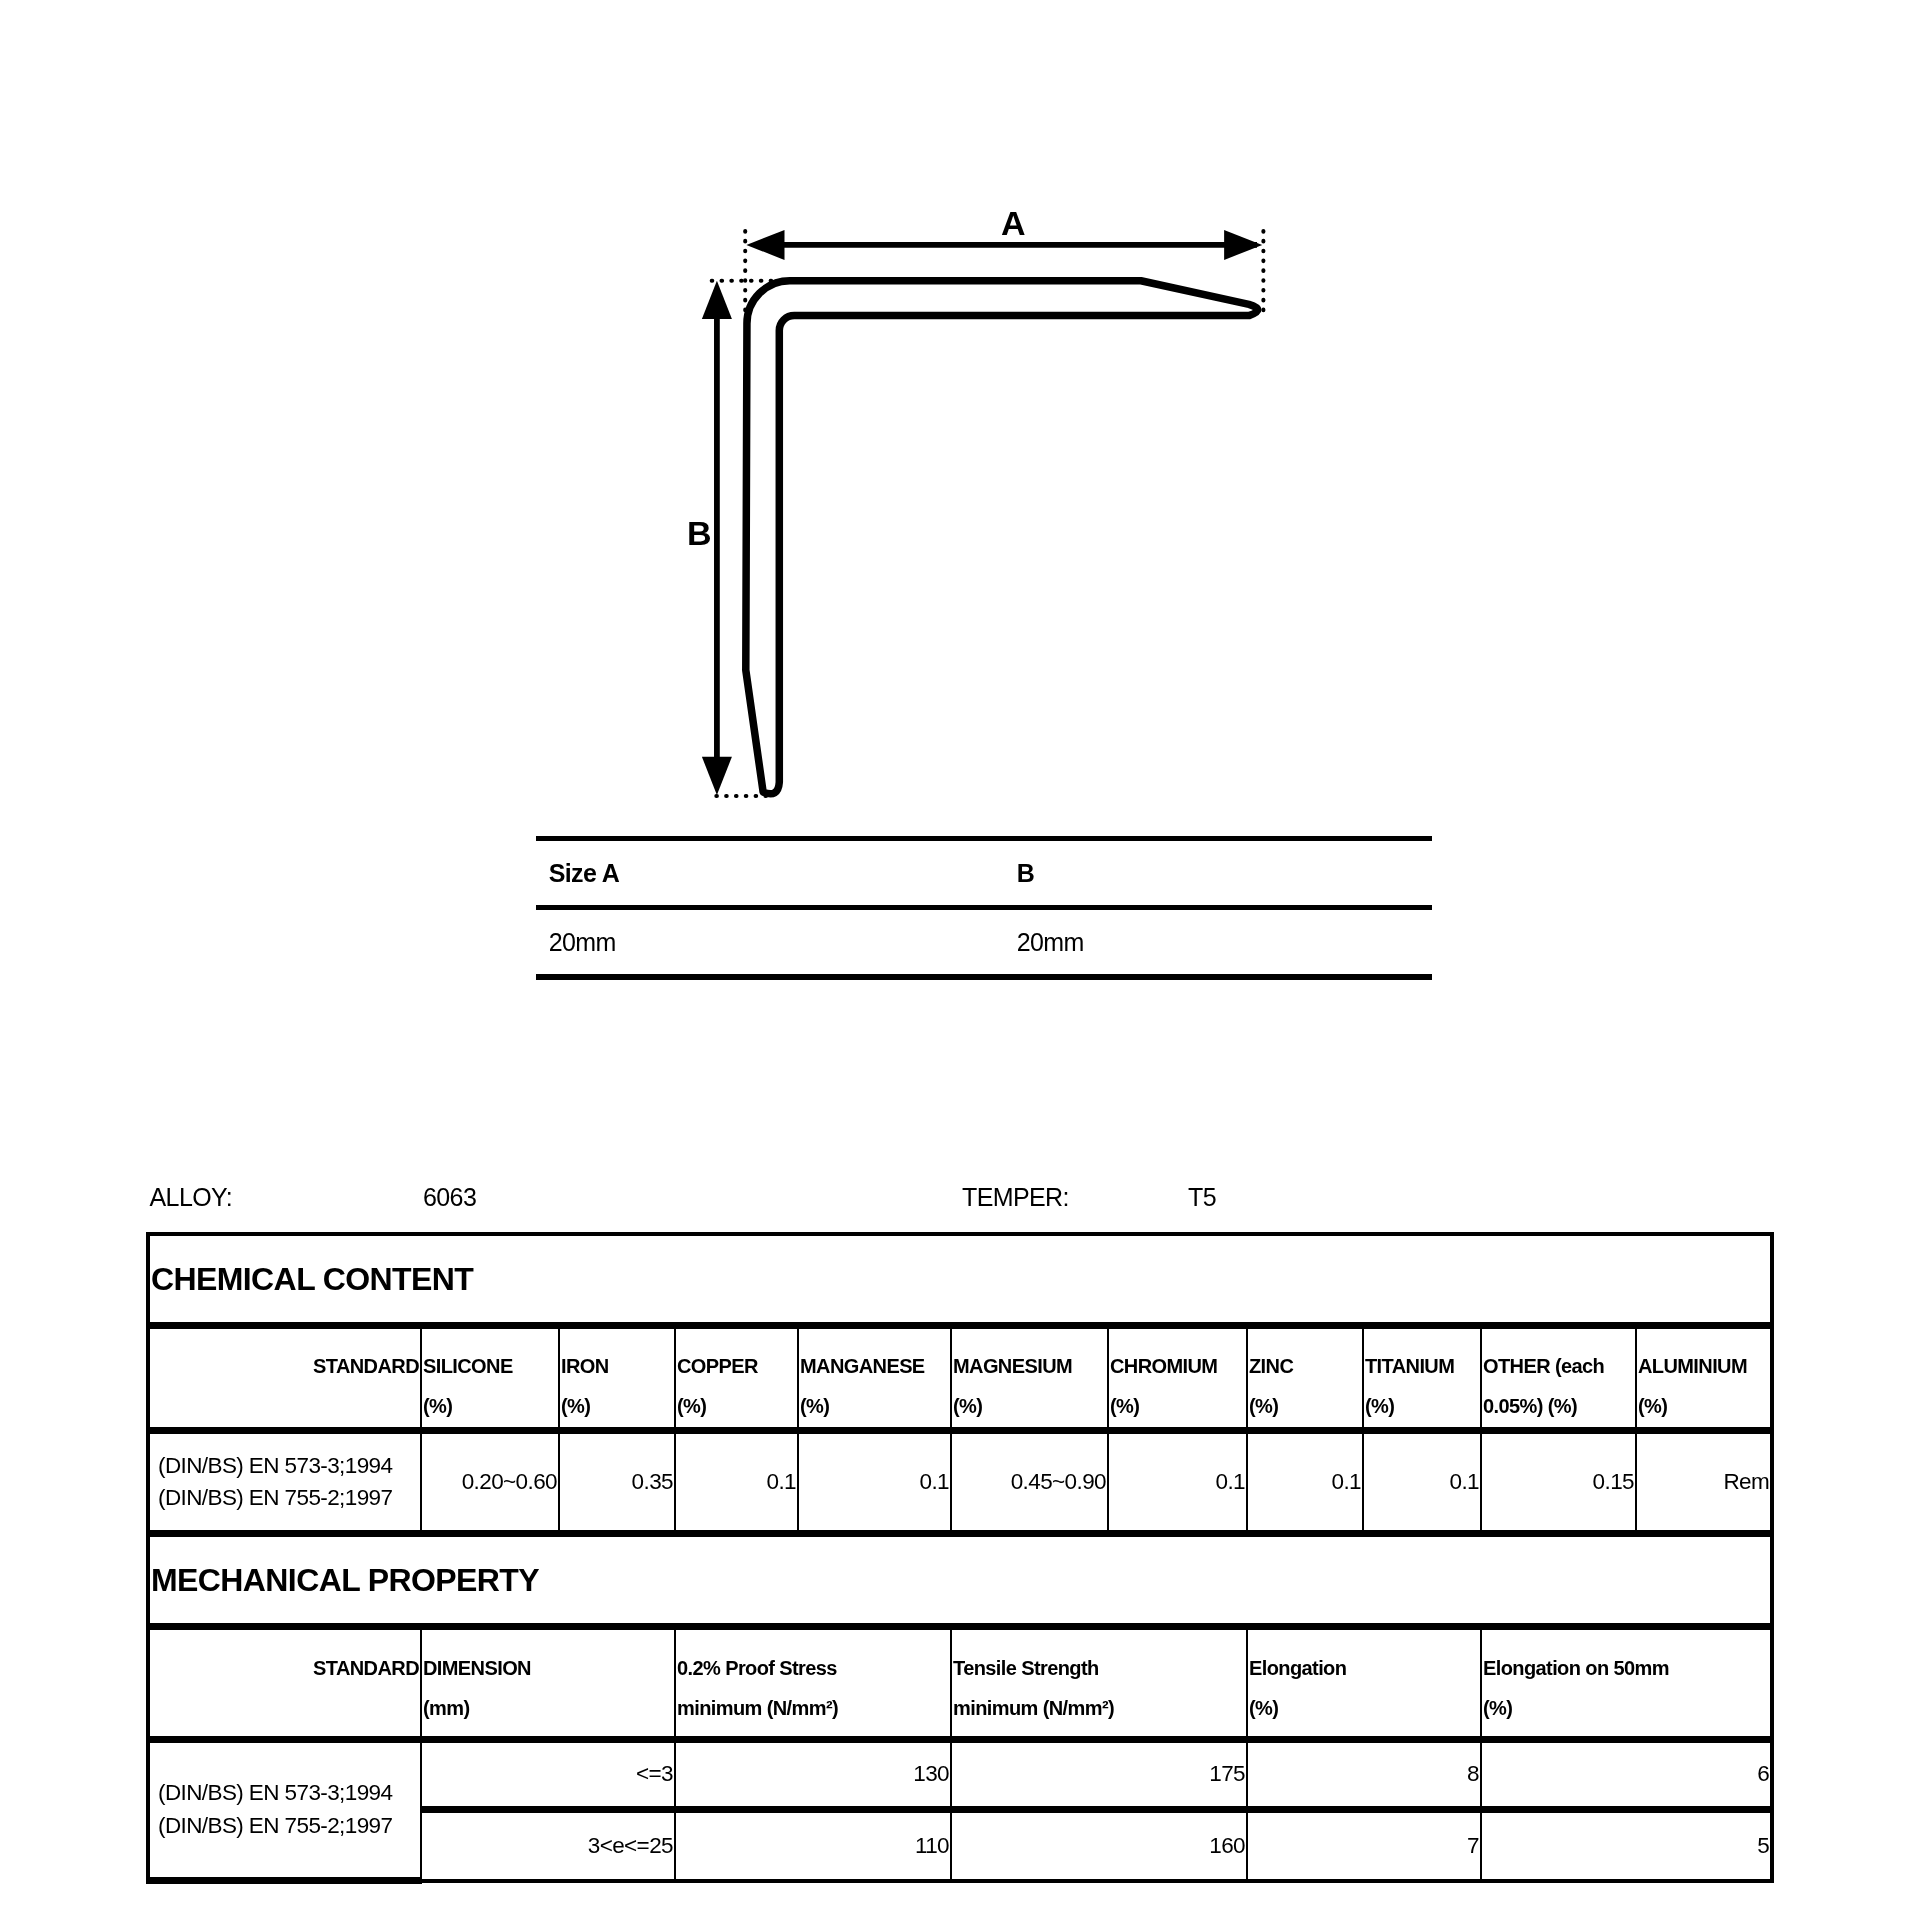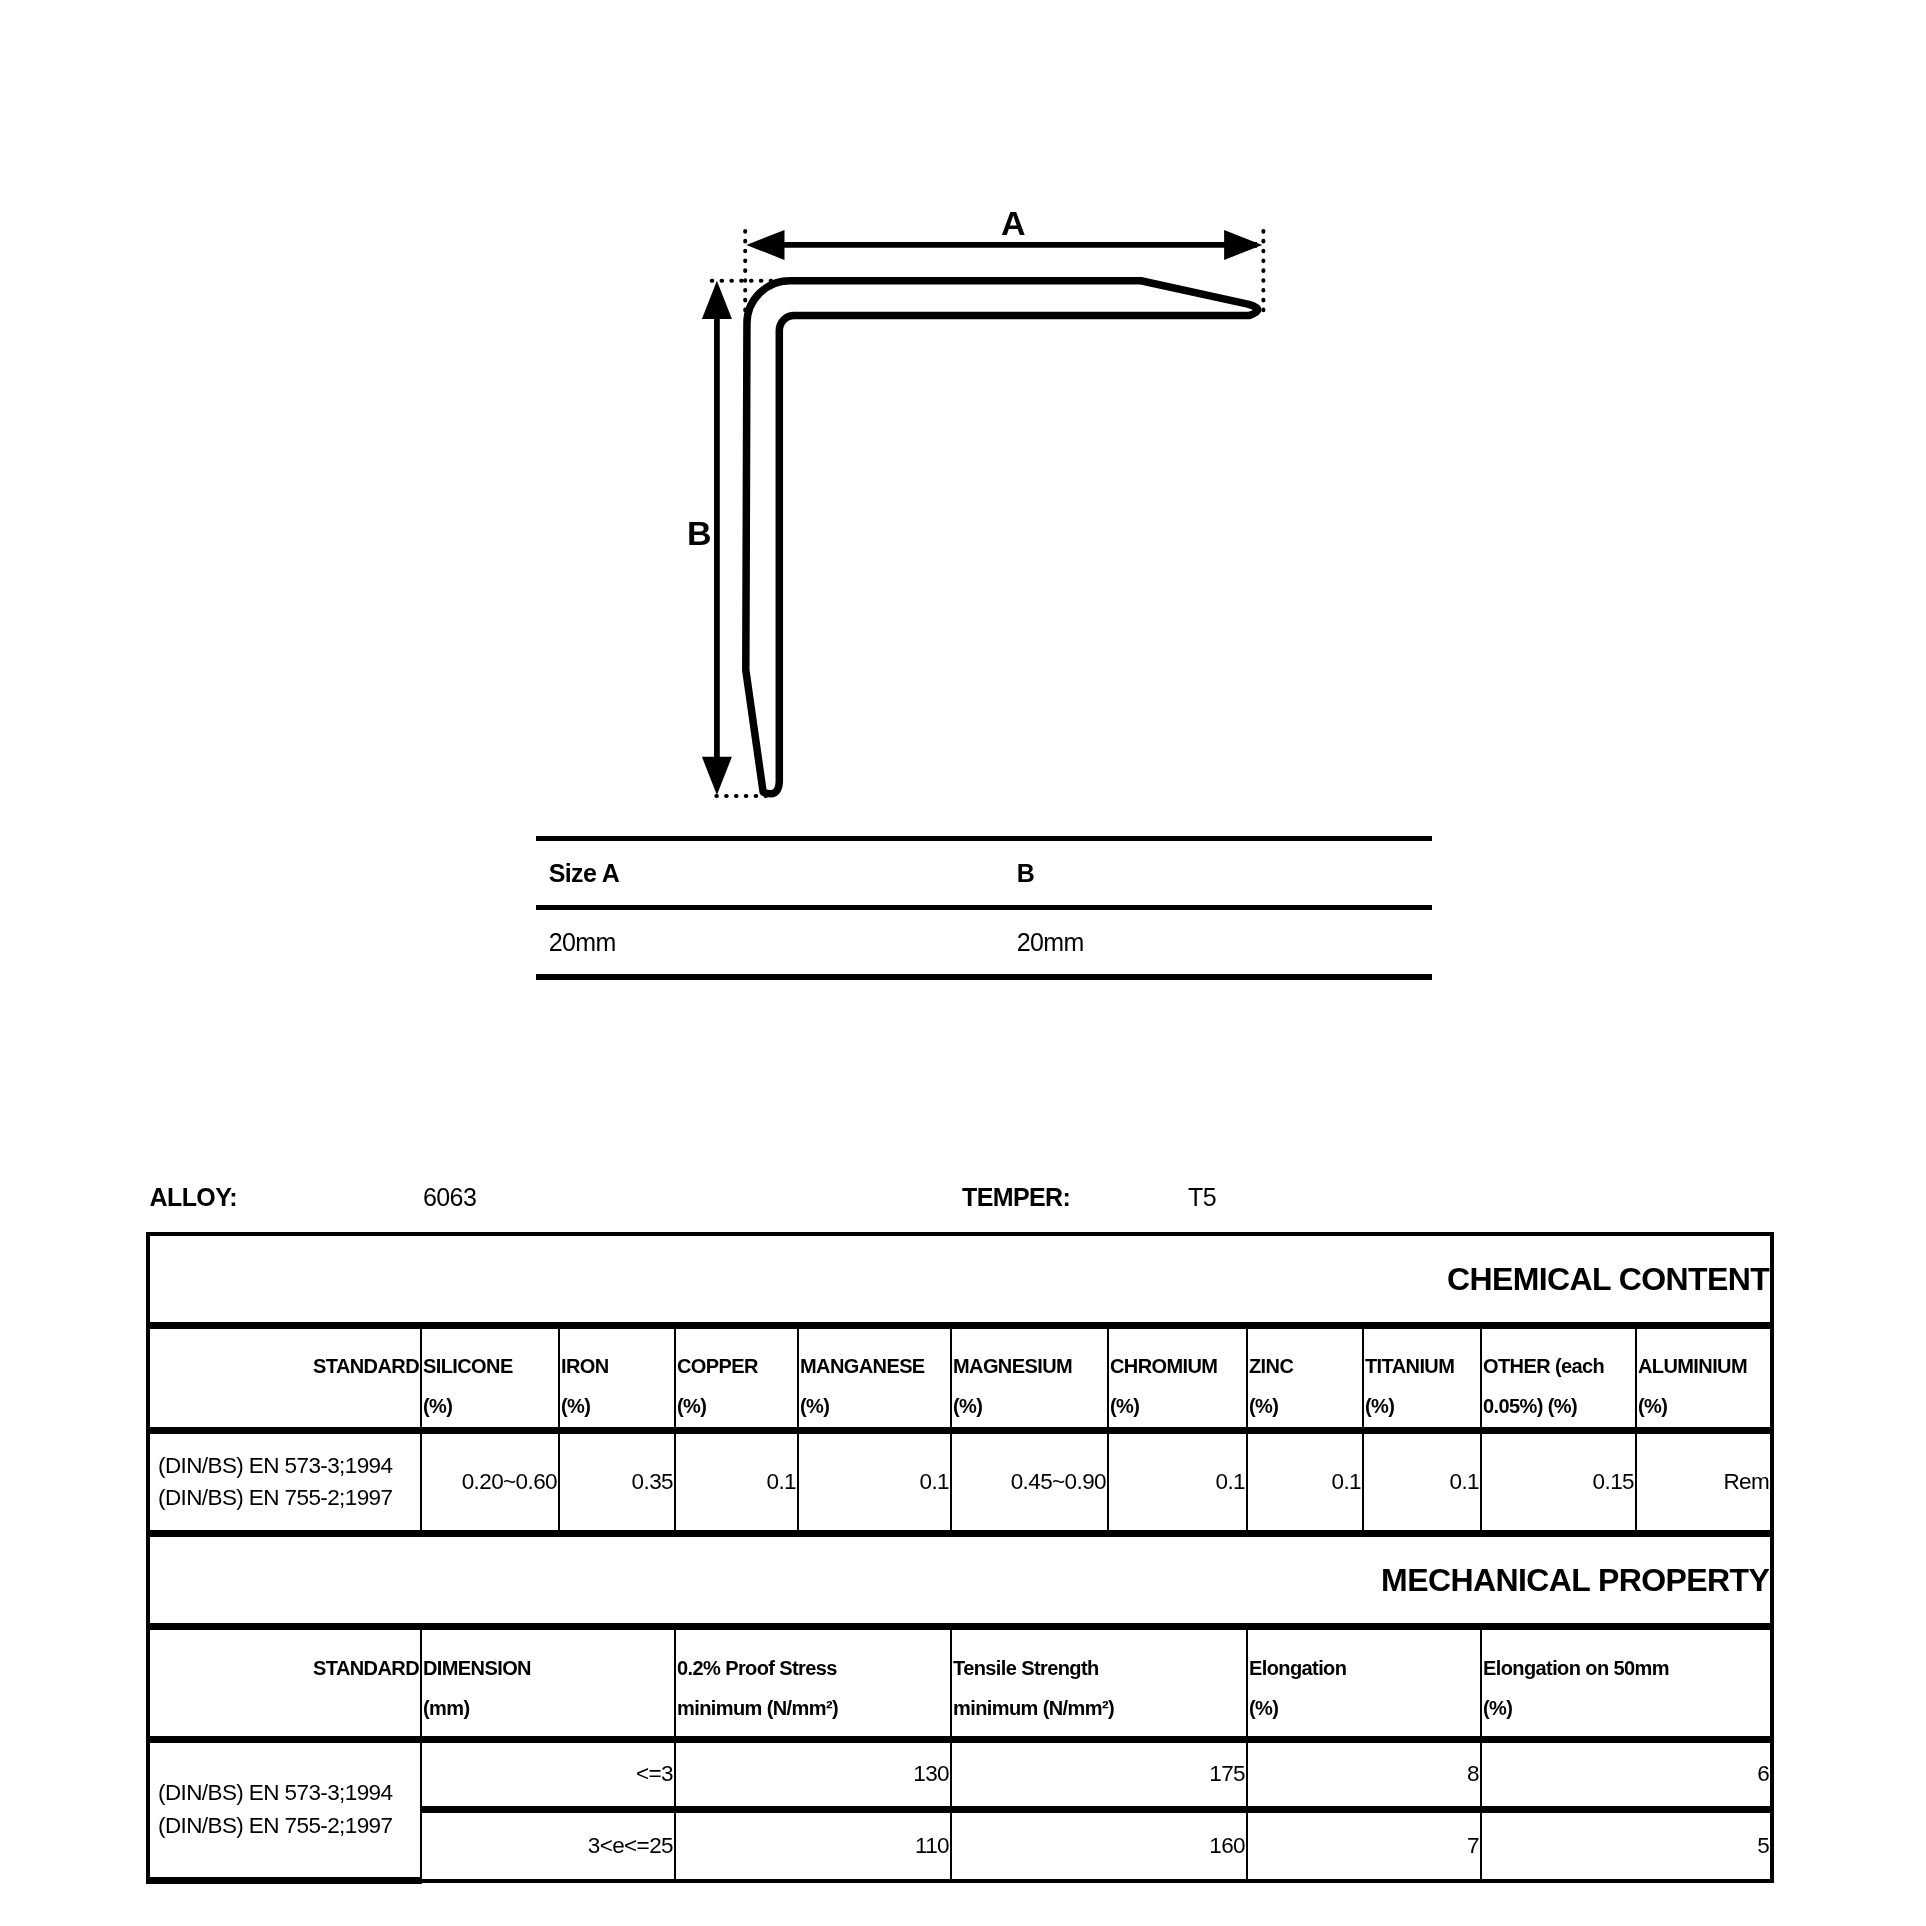--- a/index.html
+++ b/index.html
@@ -54,39 +54,39 @@
   .alloy-line {
     position: absolute;
     left: 146px;
     top: 1183px;
     width: 1625px;
     height: 36px;
     font-size: 25px;
     letter-spacing: -0.6px;
   }
   .alloy-line span { position: absolute; top: 0; white-space: nowrap; }
-  .alloy-line .lbl { font-weight: bold; }
+  .alloy-line .lbl { font-weight: normal; }
 
   
   .spec-table {
     position: absolute;
     left: 146px;
     top: 1232px;
     width: 1625px;
     border-collapse: collapse;
     table-layout: fixed;
     border: 4.6px solid #000;
   }
   .spec-table th, .spec-table td {
     border: 2.9px solid #000;
     overflow: hidden;
   }
   .spec-table tr.title-row td {
     height: 84px;
-    text-align: right;
+    text-align: left;
     vertical-align: middle;
     font-size: 32px;
     font-weight: bold;
     letter-spacing: -0.6px;
     border-bottom: 7.5px solid #000;
   }
   .spec-table tr.head-row th {
     text-align: left;
     vertical-align: top;
     padding-top: 17.3px;

